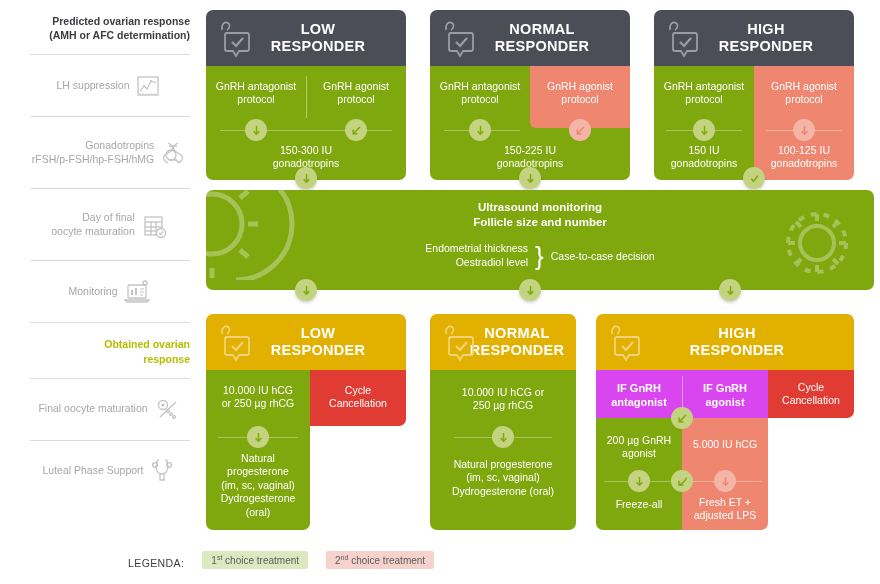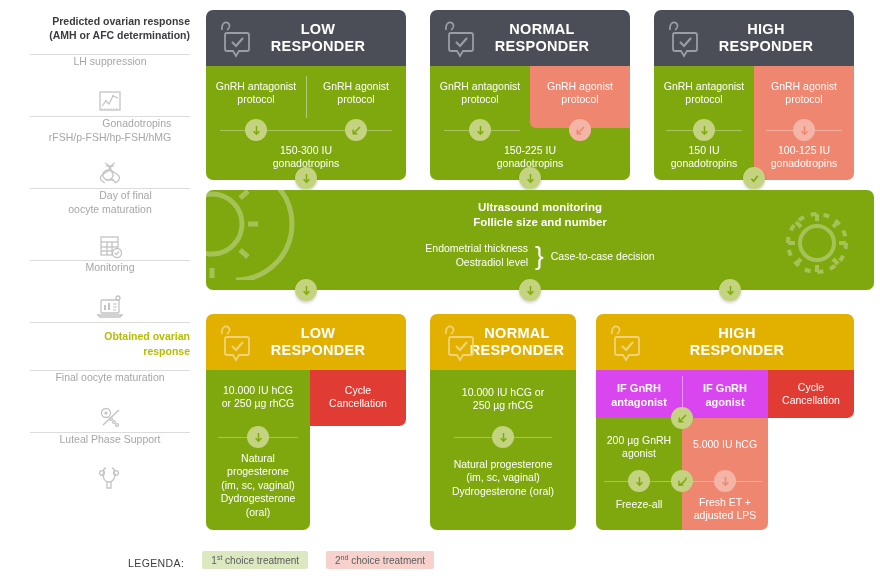--- a/index.html
+++ b/index.html
@@ -26,37 +26,36 @@
     line-height: 1.35;
     padding-bottom: 12px;
   }
   .side-title .l2 { display: block; }
 
   .side-row {
     border-top: 1px solid #dcdcdc;
     height: 62px;
     display: flex;
     align-items: center;
-    justify-content: space-between;
+    justify-content: center;
     gap: 4px;
-    flex-direction: column;
   }
   .side-row.tall { height: 72px; }
   .side-row-label {
     text-align: right;
     font-size: 10.5px;
     color: #a6a6a6;
     line-height: 1.3;
   }
   .side-row-label .l2 { display: block; }
   .side-icon { width: 30px; height: 30px; flex: 0 0 30px; opacity: .85; }
 
   .side-head2 {
     border-top: 1px solid #dcdcdc;
-    padding-top: 6px;
+    padding-top: 14px;
     padding-bottom: 12px;
     text-align: right;
     font-size: 10.5px;
     font-weight: bold;
     color: #b5bd00;
     line-height: 1.35;
   }
   .side-head2 .l2 { display: block; }
 
   

